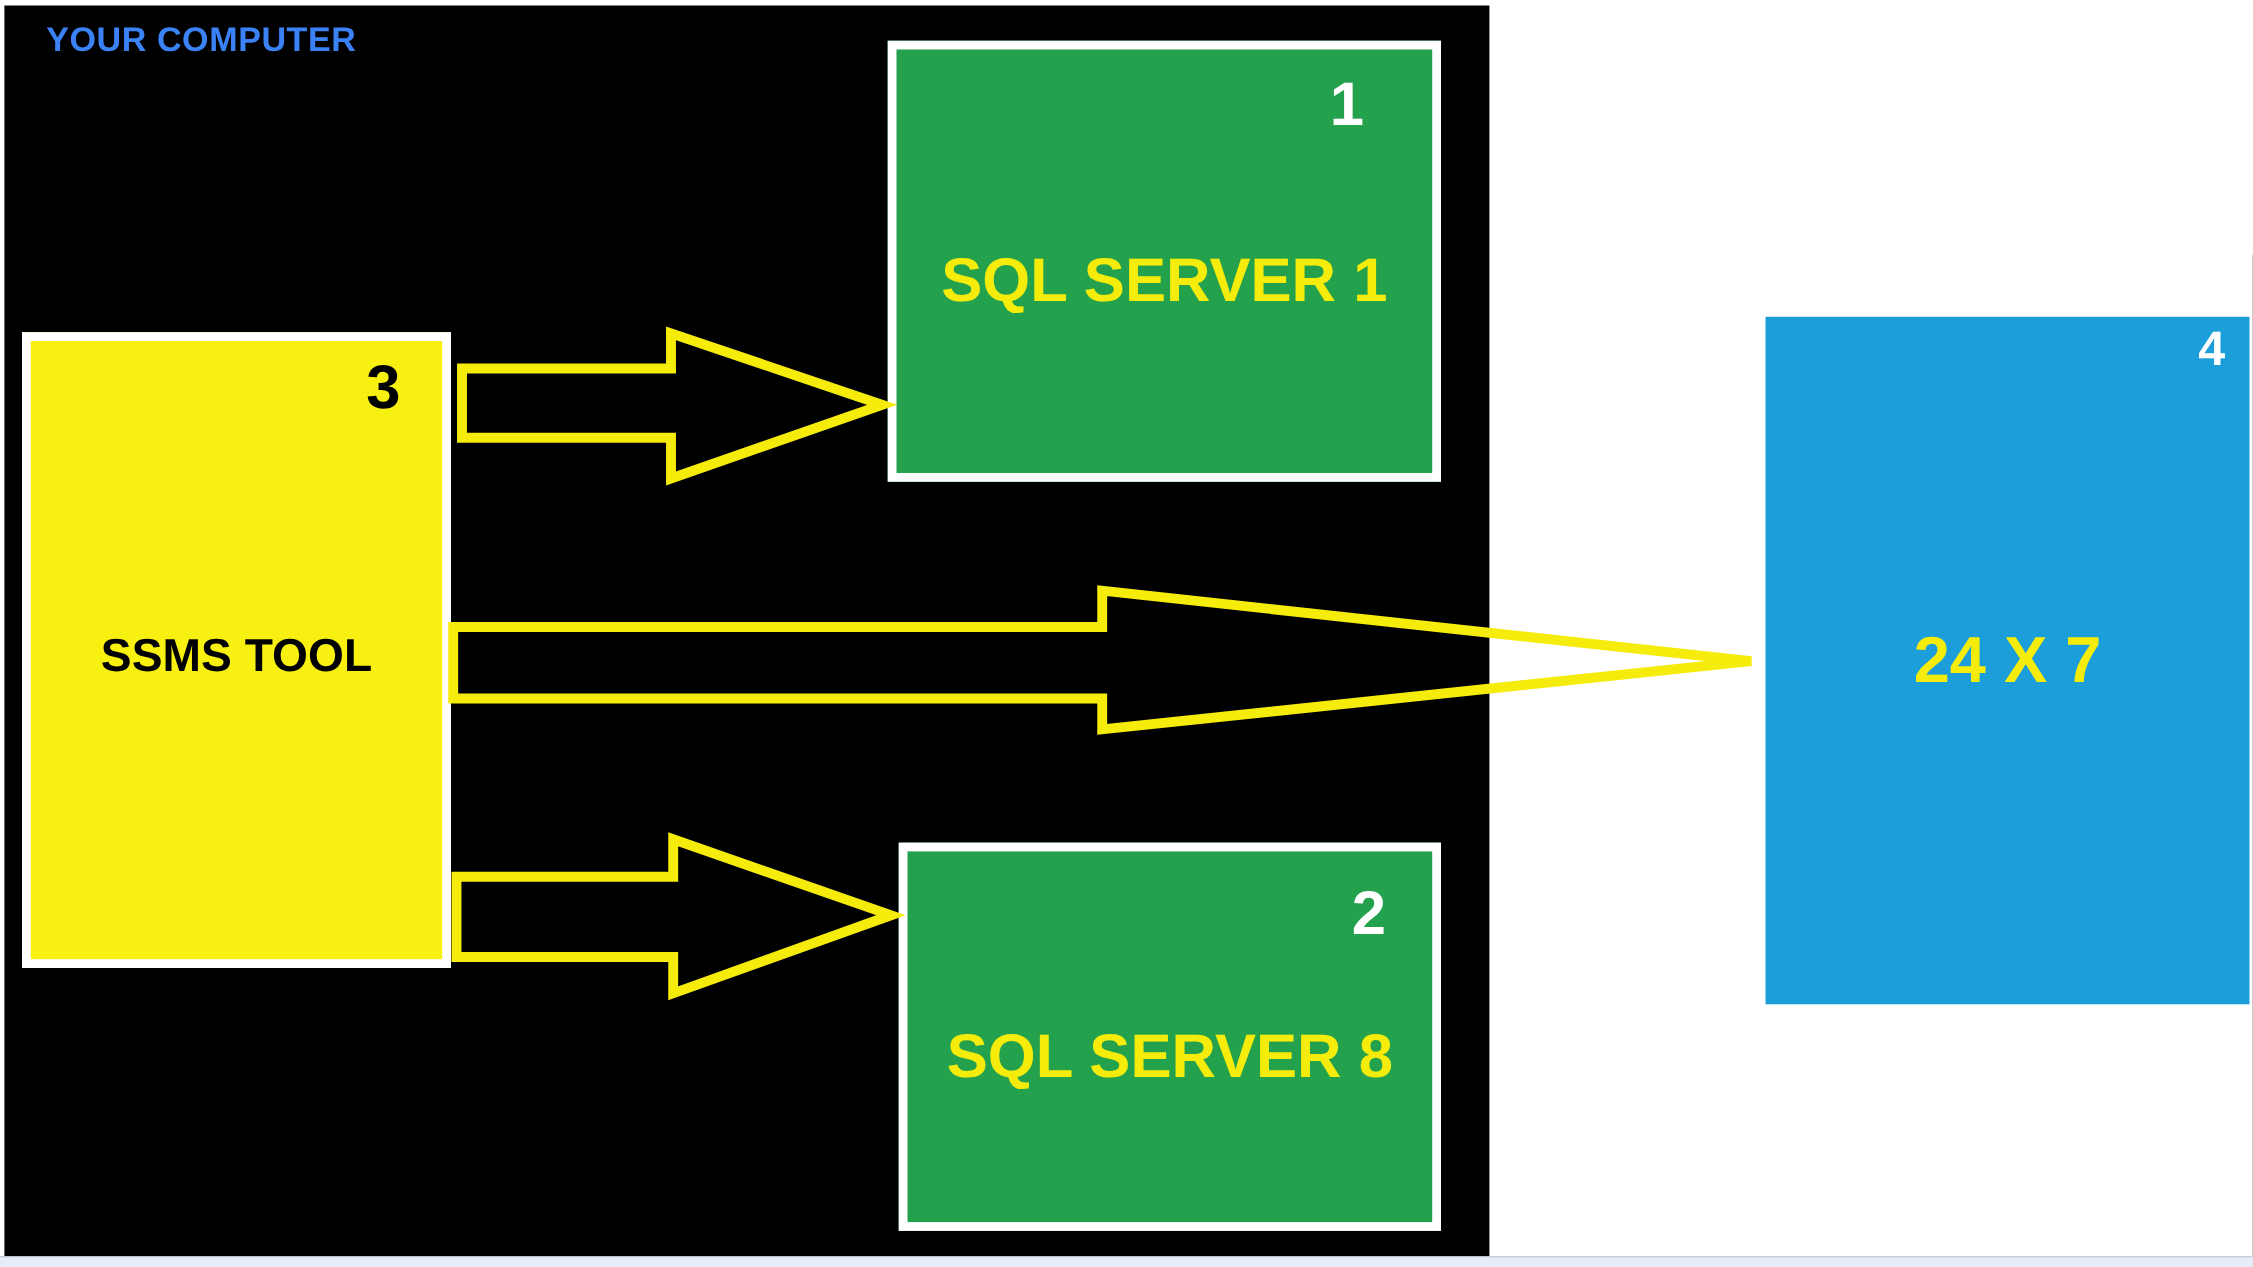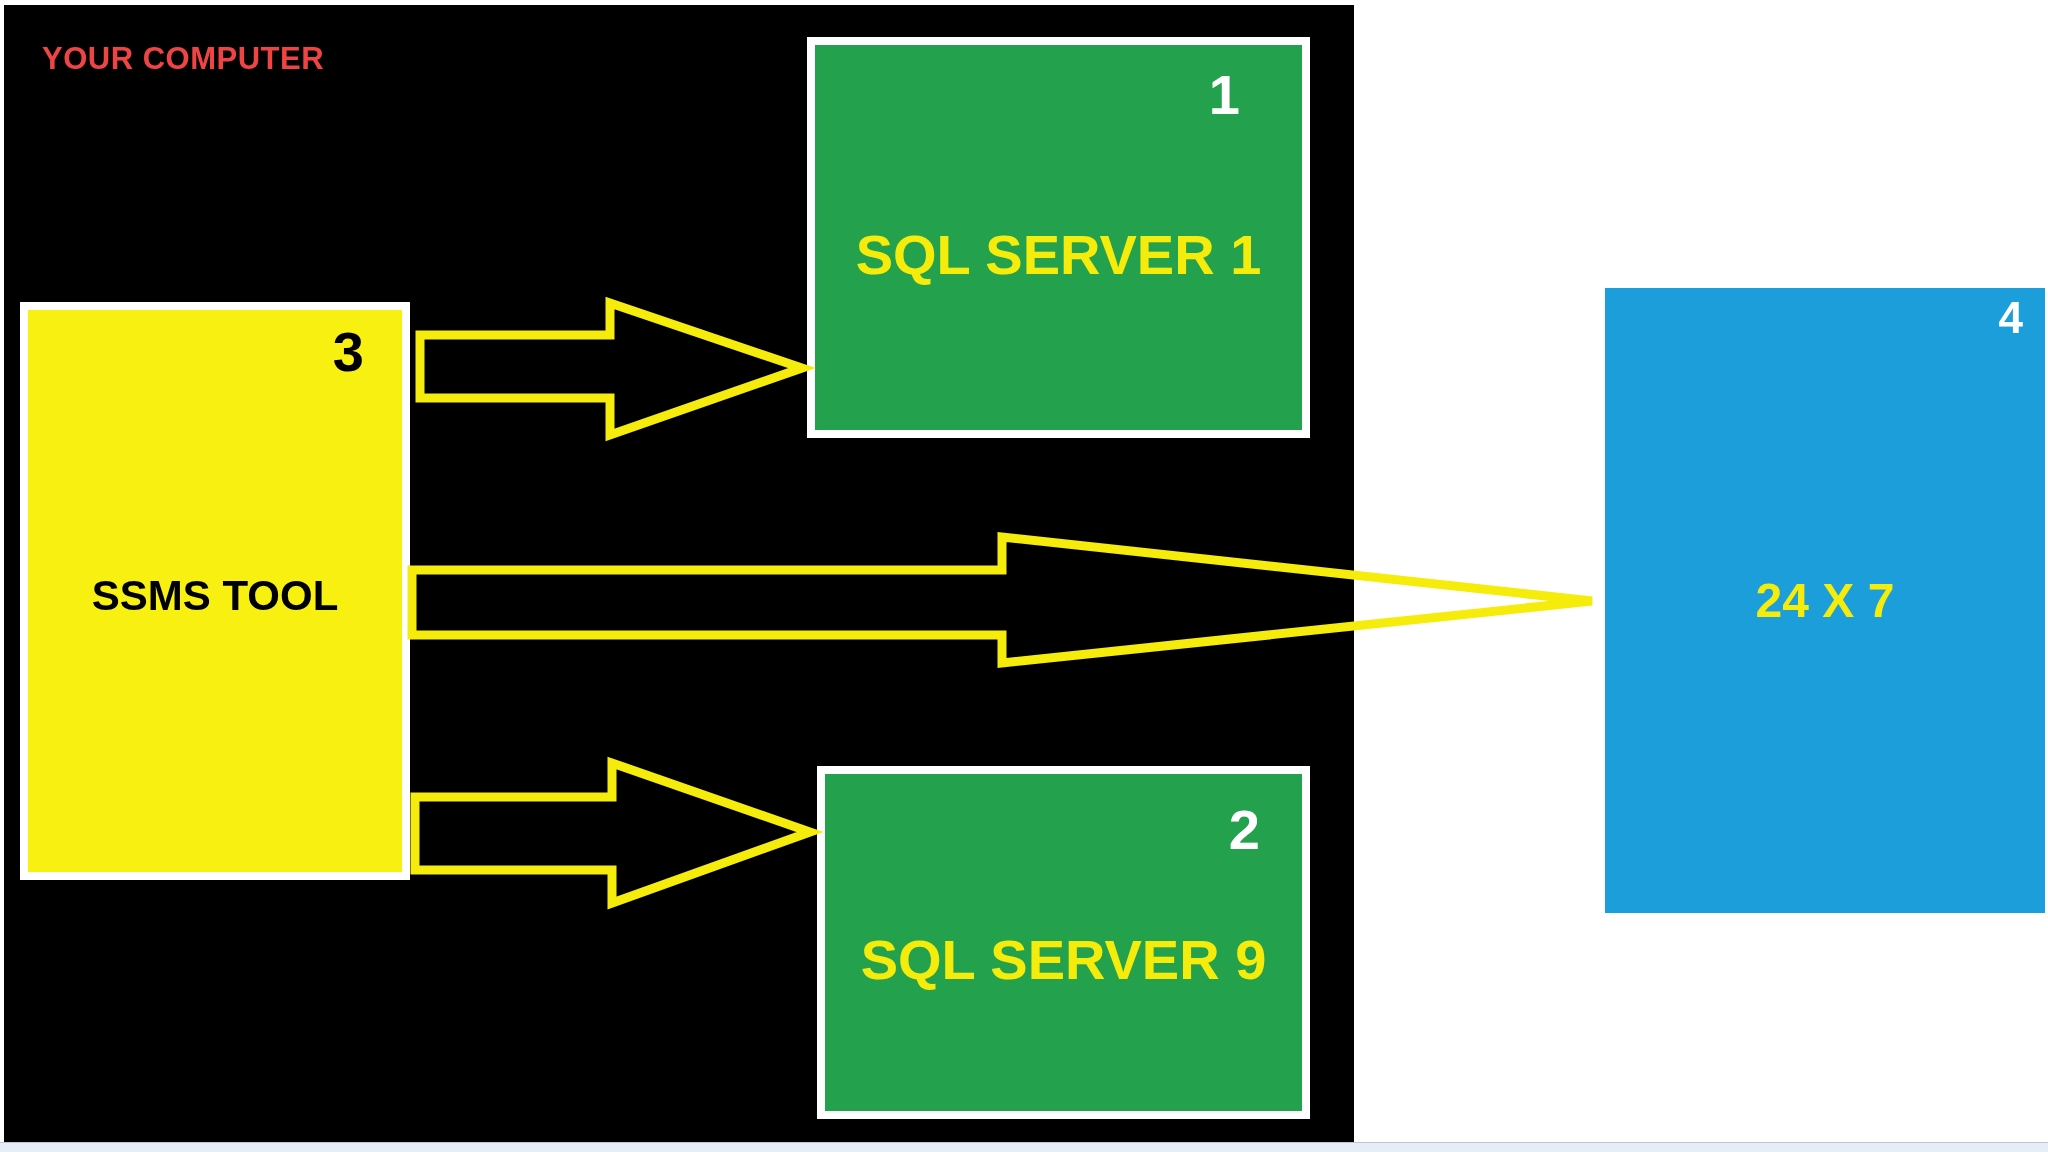--- a/index.html
+++ b/index.html
@@ -22,22 +22,22 @@
     position: absolute;
     left: 4px;
     top: 5px;
     width: 1350px;
     height: 1138px;
     background: var(--panel-bg, #000000);
   }
   .panel-title {
     position: absolute;
     left: 38px;
-    top: 36px;
-    color: #ef4444;
+    top: 13px;
+    color: #3b82f6;
     font-size: 31px;
     font-weight: bold;
     letter-spacing: 0.5px;
     white-space: nowrap;
   }
   .box {
     position: absolute;
     box-sizing: border-box;
     display: flex;
     align-items: center;
@@ -109,21 +109,21 @@
     left: 1605px;
     top: 288px;
     width: 440px;
     height: 625px;
     background: var(--box-blue, #1b9ed9);
     flex-direction: column;
   }
   .box-online .label-line {
     color: var(--label-yellow, #f5ec0b);
     font-weight: bold;
-    font-size: 48px;
+    font-size: 59px;
     line-height: 71px;
     white-space: nowrap;
     text-align: center;
   }
   .box-online .badge {
     color: #ffffff;
     font-size: 44px;
     top: 8px;
     right: 22px;
   }
@@ -160,21 +160,21 @@
     <div class="panel-title">YOUR COMPUTER</div>
   </div>
 
   <div class="box box-green-1">
     <span class="badge">1</span>
     <span class="label">SQL SERVER 1</span>
   </div>
 
   <div class="box box-green-2">
     <span class="badge">2</span>
-    <span class="label">SQL SERVER 9</span>
+    <span class="label">SQL SERVER 8</span>
   </div>
 
   <div class="box box-ssms">
     <span class="badge">3</span>
     <span class="label">SSMS TOOL</span>
   </div>
 
   <div class="box box-online">
     <span class="badge">4</span>
     <span class="label-line">24 X 7</span>

